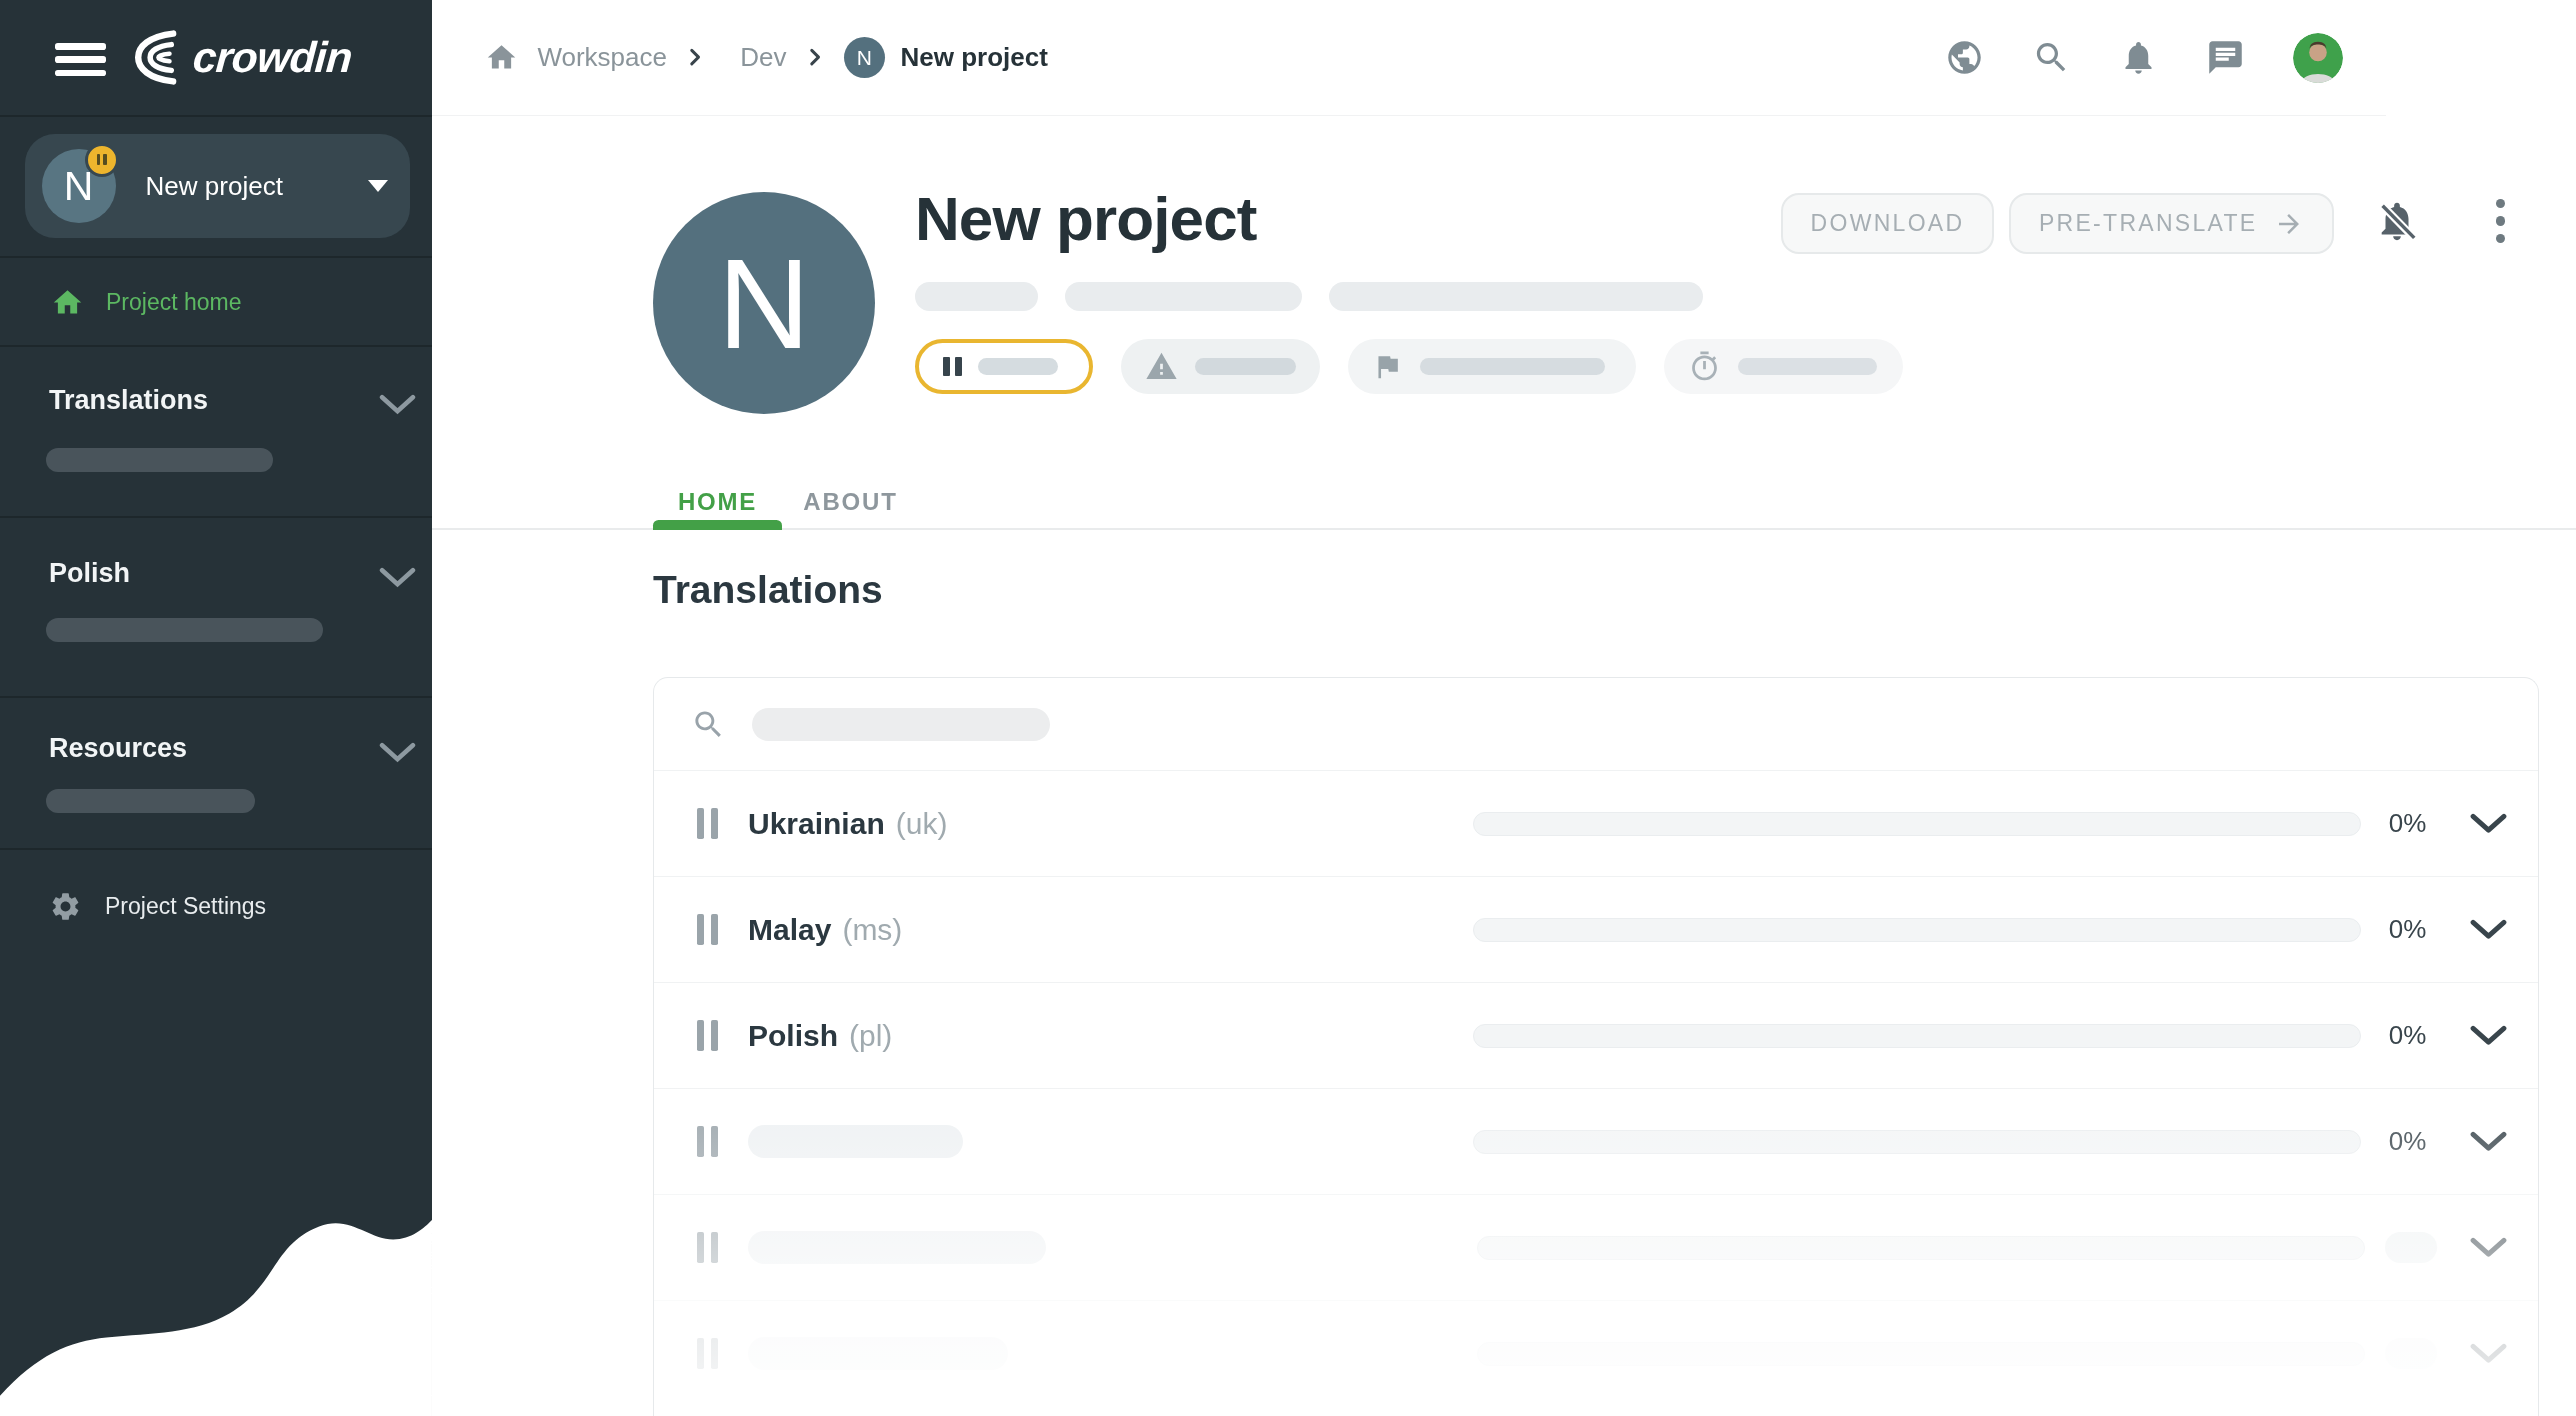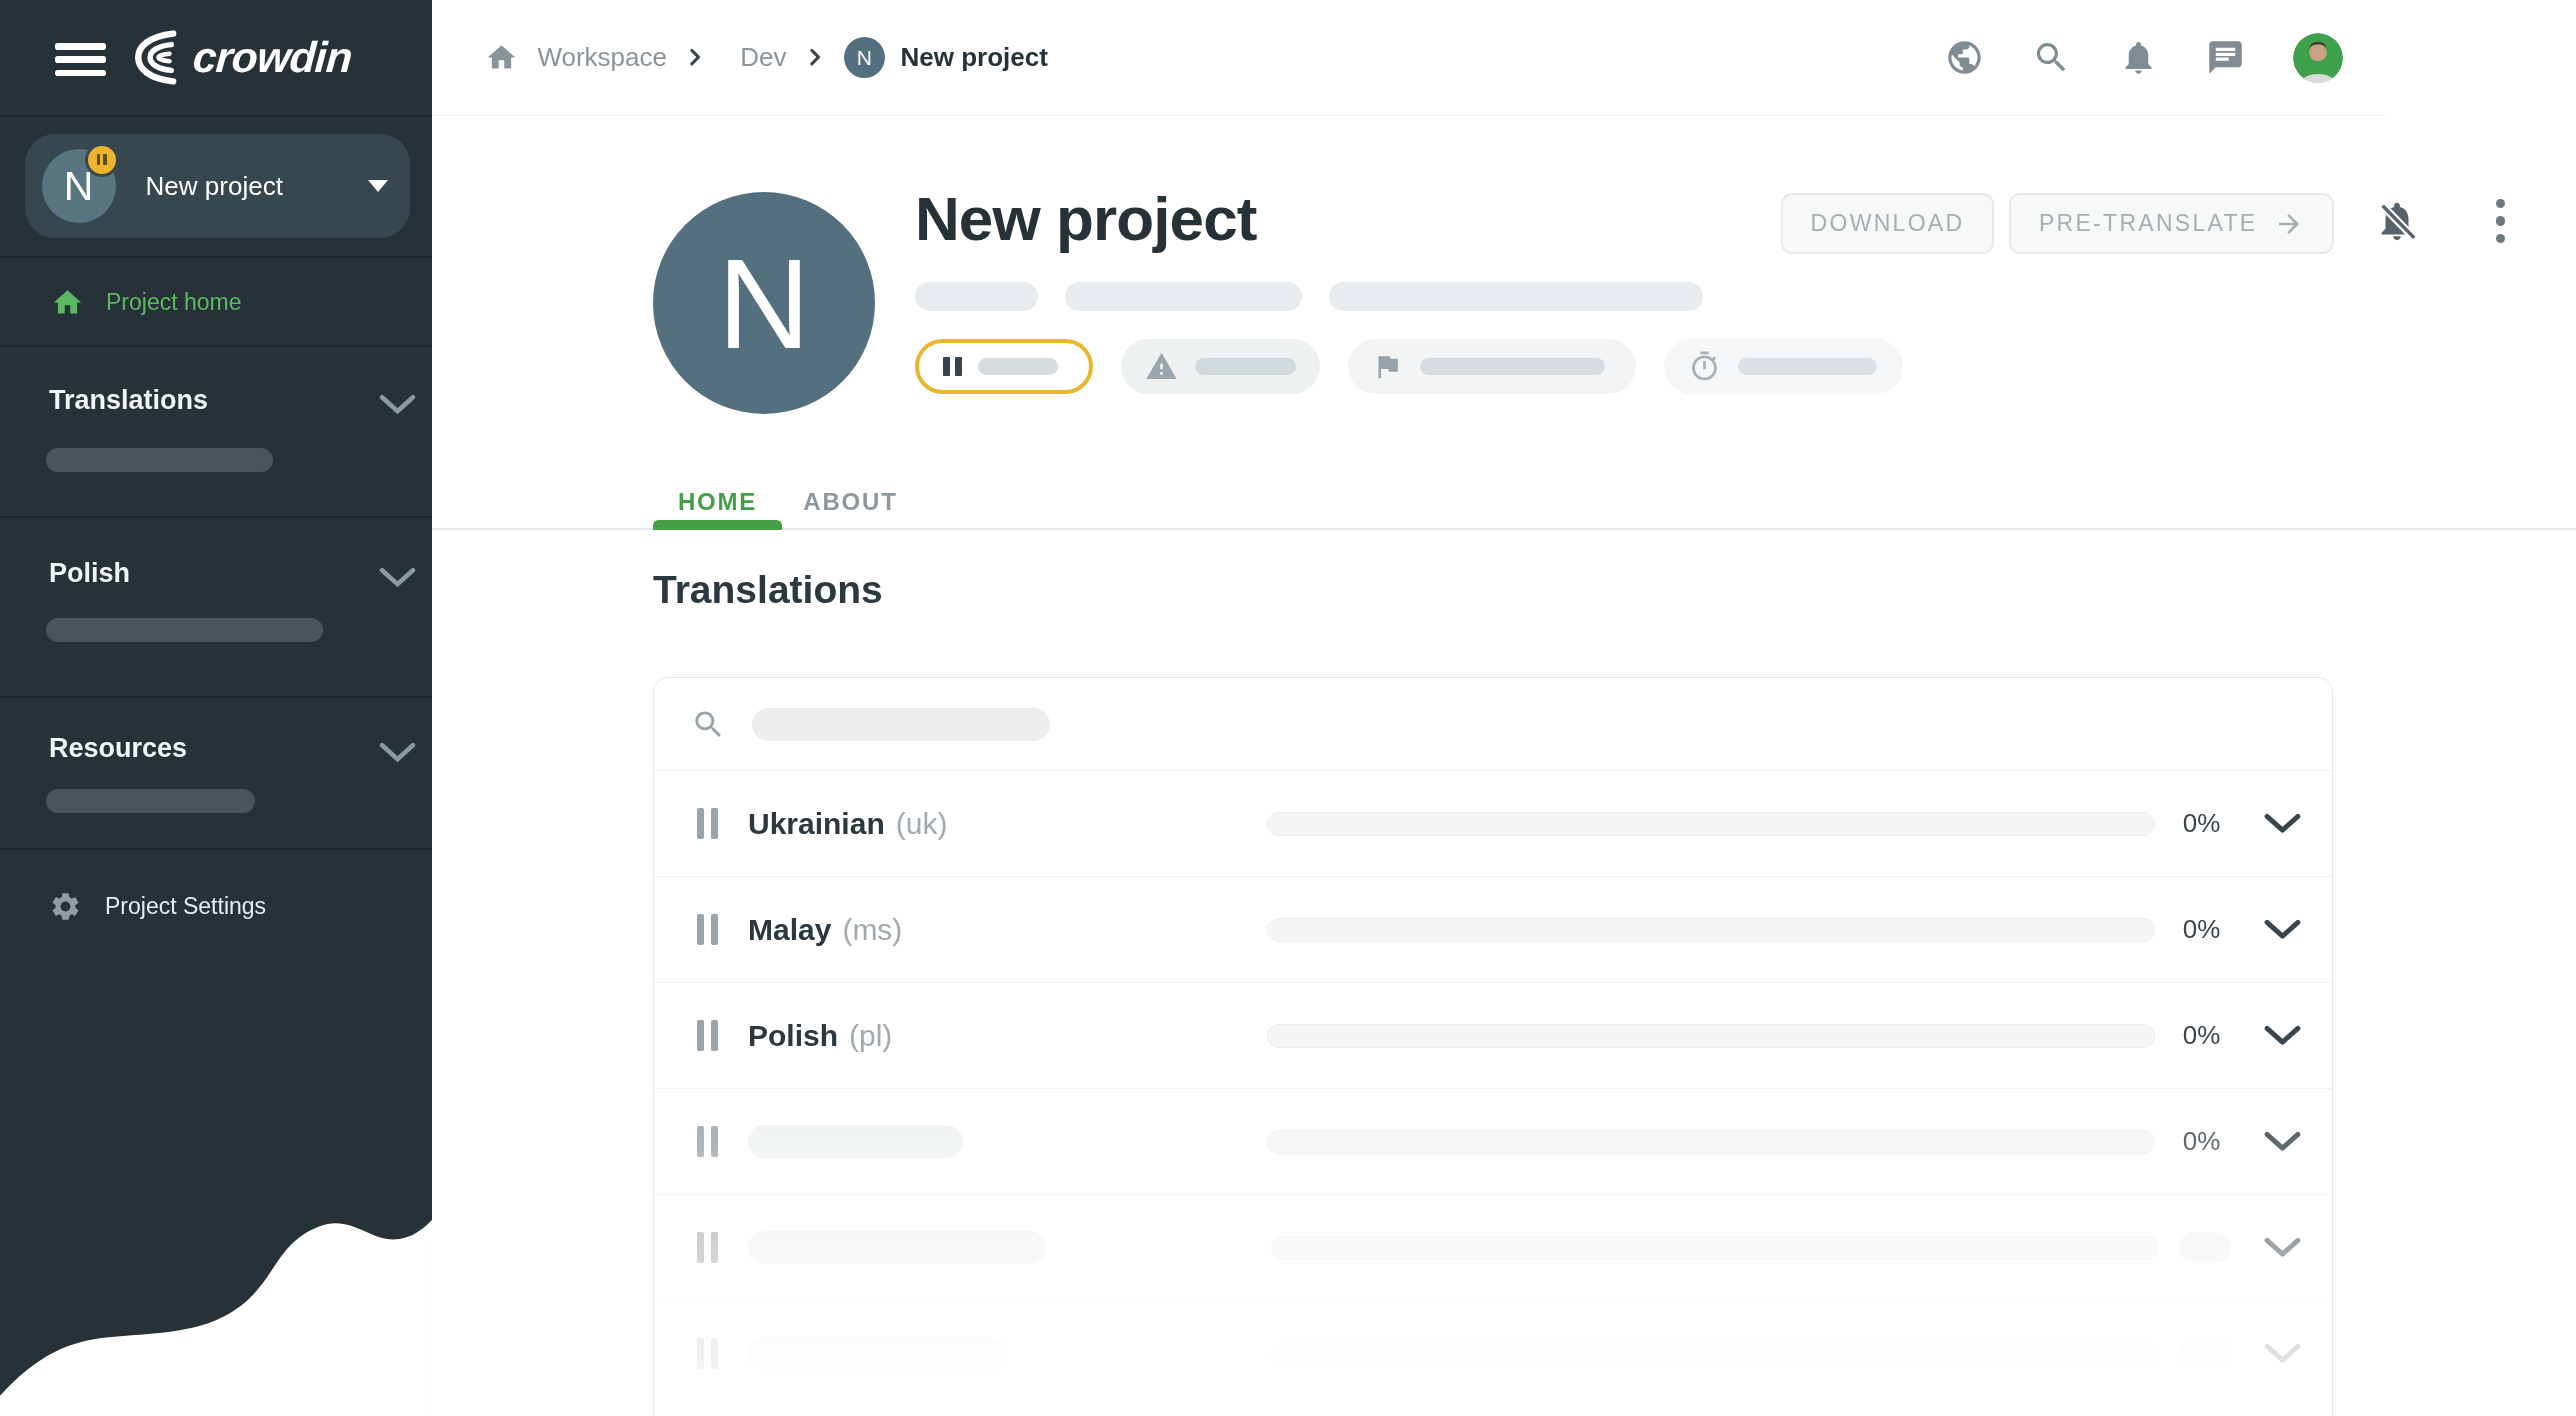--- a/index.html
+++ b/index.html
@@ -67,21 +67,21 @@
   .chip{display:flex;align-items:center;border-radius:28px;box-sizing:border-box;padding:0 24px;gap:16.6px;}
   .chip-skel{display:block;height:17.6px;border-radius:9.2px;}
   .chip-paused{border:4.6px solid #E9B630;background:#fff;width:178px;}
   .pause-bars{display:flex;gap:5.5px;}
   .pause-bars i{display:block;width:6.5px;height:19.4px;background:#37444C;border-radius:0.9px;}
   .chip-warning{background:#EEF1F2;width:199px;}
   .chip-flag{background:#F2F4F5;width:288px;}
   .chip-timer{background:#F5F6F7;width:239px;}
   .chip-icon{flex:0 0 auto;}
   .hdr-buttons{position:absolute;left:1781px;top:193px;display:flex;gap:15px;}
-  .btn{height:61px;box-sizing:border-box;border:2.8px solid #E6E9EA;border-radius:11px;background:#F7F8F8;
+  .btn{height:61px;box-sizing:border-box;border:2.8px solid #E6E9EA;border-radius:18px;background:#F7F8F8;
        color:#A6AEB3;font-size:23px;font-weight:500;letter-spacing:2.3px;display:flex;align-items:center;
        justify-content:center;gap:16.6px;cursor:pointer;font-family:"Liberation Sans",sans-serif;}
   .btn-download{width:213px;}
   .btn-pretranslate{width:325px;}
   .bell-muted{position:absolute;left:2374px;top:198px;width:46px;height:46px;color:#57626A;cursor:pointer;}
   .kebab{position:absolute;left:2491px;top:198px;width:18.5px;height:46px;display:flex;flex-direction:column;
          justify-content:center;align-items:center;gap:8.3px;cursor:pointer;}
   .kebab i{display:block;width:9.2px;height:9.2px;border-radius:50%;background:#6E7A80;}
 
   
@@ -89,21 +89,21 @@
        font-size:24px;font-weight:700;letter-spacing:1.8px;cursor:pointer;}
   .tab-home{left:653px;width:129px;color:#43A047;}
   .tab-about{left:781px;width:139px;color:#8E979D;}
   .tab-indicator{position:absolute;left:653px;top:520px;width:129px;height:10.2px;background:#43A047;
                  border-radius:5.5px 5.5px 0 0;}
   .tab-line{position:absolute;left:432px;top:528px;width:2144px;height:1.8px;background:#E9EBEC;}
 
   .section-title{position:absolute;left:653px;top:568px;font-size:39px;font-weight:700;color:#2B3840;}
 
   
-  .card{position:absolute;left:653px;top:677px;width:1680px;height:740px;box-sizing:border-box;
+  .card{position:absolute;left:653px;top:677px;width:1886px;height:740px;box-sizing:border-box;
         background:#fff;border:1.8px solid #E6E9EB;border-bottom:none;border-radius:15px 15px 0 0;
         overflow:hidden;}
   .search-row{height:92px;display:flex;align-items:center;padding:0 37px;cursor:text;}
   .search-row .sicon{width:35px;height:35px;color:#99A3AA;flex:0 0 auto;}
   .search-skel{margin-left:26px;width:298px;height:33px;border-radius:16.6px;background:#ECEDEE;}
   .rows-host{}
   .lang-row{height:106px;display:flex;align-items:center;padding:0 31px 0 37px;
             border-top:1.8px solid #F0F2F3;box-sizing:border-box;cursor:pointer;}
   .handle{width:33px;display:flex;justify-content:center;gap:7.4px;flex:0 0 auto;}
   .handle i{display:block;width:6.5px;height:31px;background:#9AA4AA;border-radius:1.8px;}

